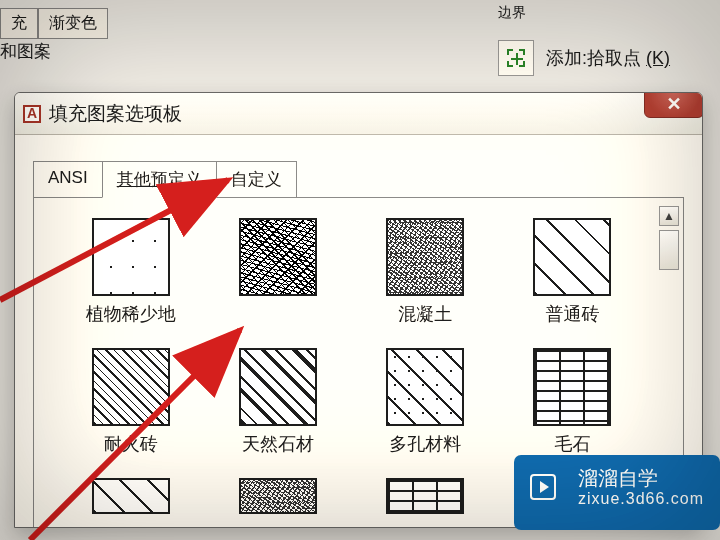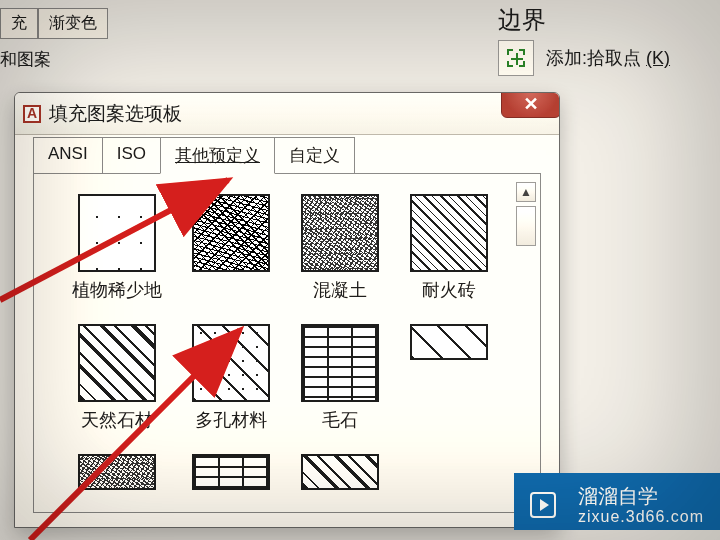--- a/index.html
+++ b/index.html
@@ -22,27 +22,27 @@
     display: flex;
     gap: 0;
   }
   .bg-tab > div {
     border: 1px solid #888;
     padding: 4px 10px;
     background: #f4f0e8;
   }
   .bg-ltext {
     position: absolute;
-    top: 48px; left: 0;
+    top: 40px; left: 0;
     font-size: 17px;
   }
   .bg-boundary {
     position: absolute;
     top: 4px; left: 498px;
-    font-size: 24px;
+    font-size: 14px;
   }
   .bg-addpick {
     position: absolute;
     top: 40px; left: 498px;
     display: flex;
     align-items: center;
     gap: 12px;
     font-size: 18px;
     text-align: right;
   }
@@ -62,21 +62,21 @@
   .bg-addpick .plus:before, .bg-addpick .plus:after {
     content: ""; position: absolute; background: #2a8a2a;
   }
   .bg-addpick .plus:before { left: 7px; top: 2px; width: 2px; height: 12px; }
   .bg-addpick .plus:after  { top: 7px; left: 2px; height: 2px; width: 12px; }
 
   
   .dialog {
     position: absolute;
     top: 92px; left: 14px;
-    width: 546px;
+    width: 689px;
     height: 436px;
     background: #fdfbf5;
     border: 1px solid #6b6b6b;
     border-radius: 6px 6px 0 0;
     box-shadow: 0 8px 22px rgba(0,0,0,.25);
     overflow: hidden;
   }
   .titlebar {
     height: 42px;
     background: linear-gradient(#fdfdfb,#edece4);
@@ -103,21 +103,21 @@
     width: 60px; height: 28px;
     background: radial-gradient(circle at 50% 0%, #d86a5f, #bb4034 70%);
     border: 1px solid #8a2e26;
     border-radius: 0 6px 6px 6px;
     color: #fff;
     display: flex; align-items: center; justify-content: center;
     font-size: 18px; font-weight: bold;
     box-shadow: inset 0 1px 0 rgba(255,255,255,.5);
   }
   .dlg-body {
-    padding: 2px 18px 0 18px;
+    padding: 26px 18px 0 18px;
     position: relative;
   }
   .tabstrip {
     display: flex;
   }
   .tabstrip > div {
     border: 1px solid #888;
     padding: 6px 14px;
     background: #fdfbf5;
     margin-right: -1px;
@@ -228,24 +228,25 @@
   
   .arrows {
     position: absolute; inset: 0; pointer-events: none;
     z-index: 50;
   }
   
   .wm {
     position: absolute; right: 0; bottom: 10px;
     background: #0d6fb8;
     color: #fff;
-    padding: 10px 16px 4px 16px;
+    padding: 10px 16px 22px 16px;
     display: flex; align-items: center; gap: 22px;
     font-size: 20px;
     z-index: 60;
+    border-radius: 7px;
   }
   .wm .play {
     width: 26px; height: 26px; border: 2px solid #fff; border-radius: 4px;
     display:flex;align-items:center;justify-content:center;
   }
   .wm .play:before {
     content:""; border-left:9px solid #fff; border-top:6px solid transparent;
     border-bottom:6px solid transparent; margin-left:3px;
   }
   .wm .sub { font-size: 16px; letter-spacing: 1px; display:block; margin-top:-2px;}
@@ -278,37 +279,40 @@
   <div class="titlebar">
     <div class="appicon"></div>
     <div class="ttl">填充图案选项板</div>
     <div class="closebtn">
       <span>✕</span>
     </div>
   </div>
   <div class="dlg-body">
     <div class="tabstrip">
       <div>ANSI</div>
-      <div>ISO</div>
       <div class="active">其他预定义</div>
       <div>自定义</div>
     </div>
     <div class="palette">
       <div class="grid">
 
         <div class="cell">
           <div class="swatch sw-sparse"></div>
           <div class="caption">植物稀少地</div>
         </div>
         <div class="cell">
           <div class="swatch sw-noise1"></div>
         </div>
         <div class="cell">
           <div class="swatch sw-noise2"></div>
           <div class="caption">混凝土</div>
+        </div>
+        <div class="cell">
+          <div class="swatch sw-diag45"></div>
+          <div class="caption">普通砖</div>
         </div>
 
         <div class="cell">
           <div class="swatch sw-diag45d"></div>
           <div class="caption">耐火砖</div>
         </div>
         <div class="cell">
           <div class="swatch sw-diag45dash"></div>
           <div class="caption">天然石材</div>
         </div>

